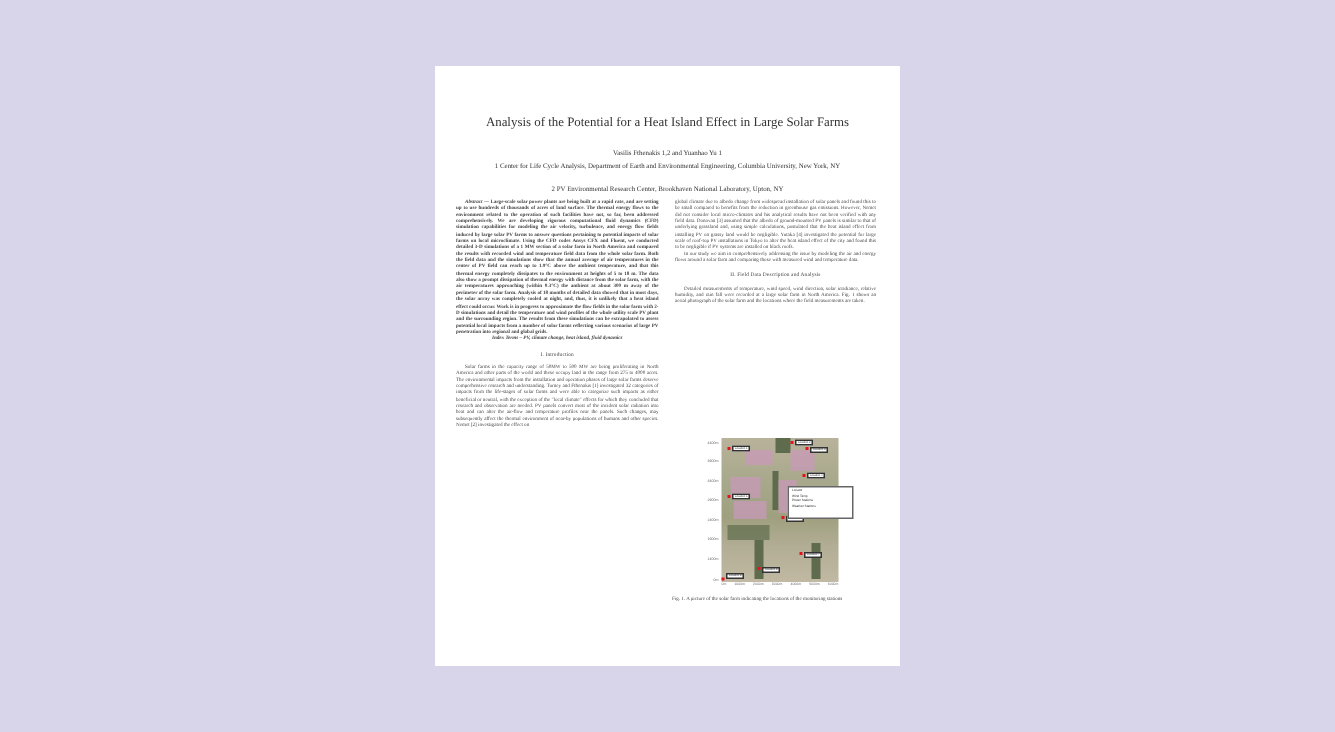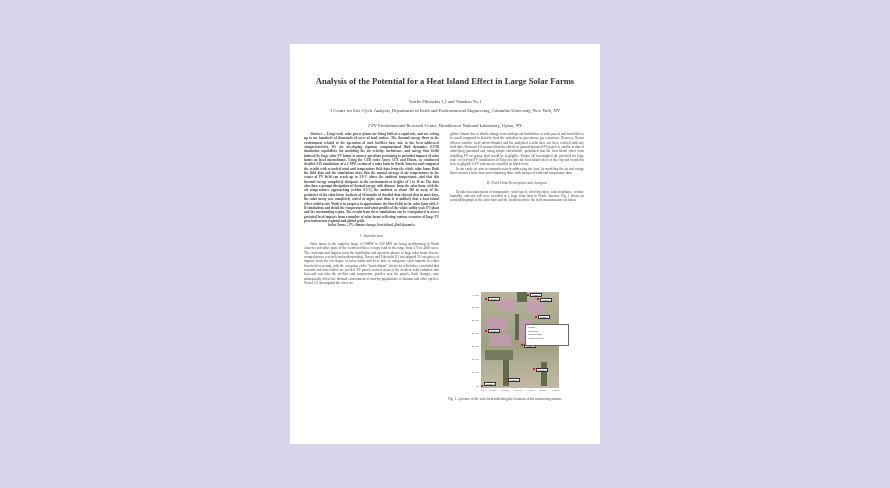--- a/index.html
+++ b/index.html
@@ -1,18 +1,18 @@
 <!DOCTYPE html>
 <html><head>
 <meta charset="utf-8">
 <style>
   html,body{margin:0;padding:0;}
   body{width:890px;height:488px;background:#d8d5ea;position:relative;overflow:hidden;font-family:"Liberation Serif",serif;color:#222;}
   .page{position:absolute;left:290px;top:44px;width:310px;height:400px;background:#fff;}
-  .title{position:absolute;left:20px;top:32px;width:270px;text-align:center;font-size:8.6px;line-height:10px;color:#333;font-weight:bold;}
+  .title{position:absolute;left:20px;top:32px;width:270px;text-align:center;font-size:8.6px;line-height:10px;color:#333;}
   .authors{position:absolute;left:20px;top:55px;width:270px;text-align:center;font-size:4.6px;color:#333;}
   .aff{position:absolute;left:14px;width:282px;text-align:center;font-size:4.6px;line-height:6px;color:#333;}
   .col{position:absolute;font-size:3.4px;line-height:4.35px;text-align:justify;color:#444;}
   .col p{margin:0;}
   .abstract{font-weight:bold;}
   .abstract i{font-weight:bold;}
   .sec{text-align:center;font-size:3.6px;letter-spacing:0.1px;margin:6px 0 4px 0;color:#444;}
   .indent{text-indent:6px;}
   .keywords{text-align:center;font-weight:bold;font-style:italic;margin-top:1px;}
   .figure{position:absolute;left:176px;top:248px;width:110px;height:104px;}

